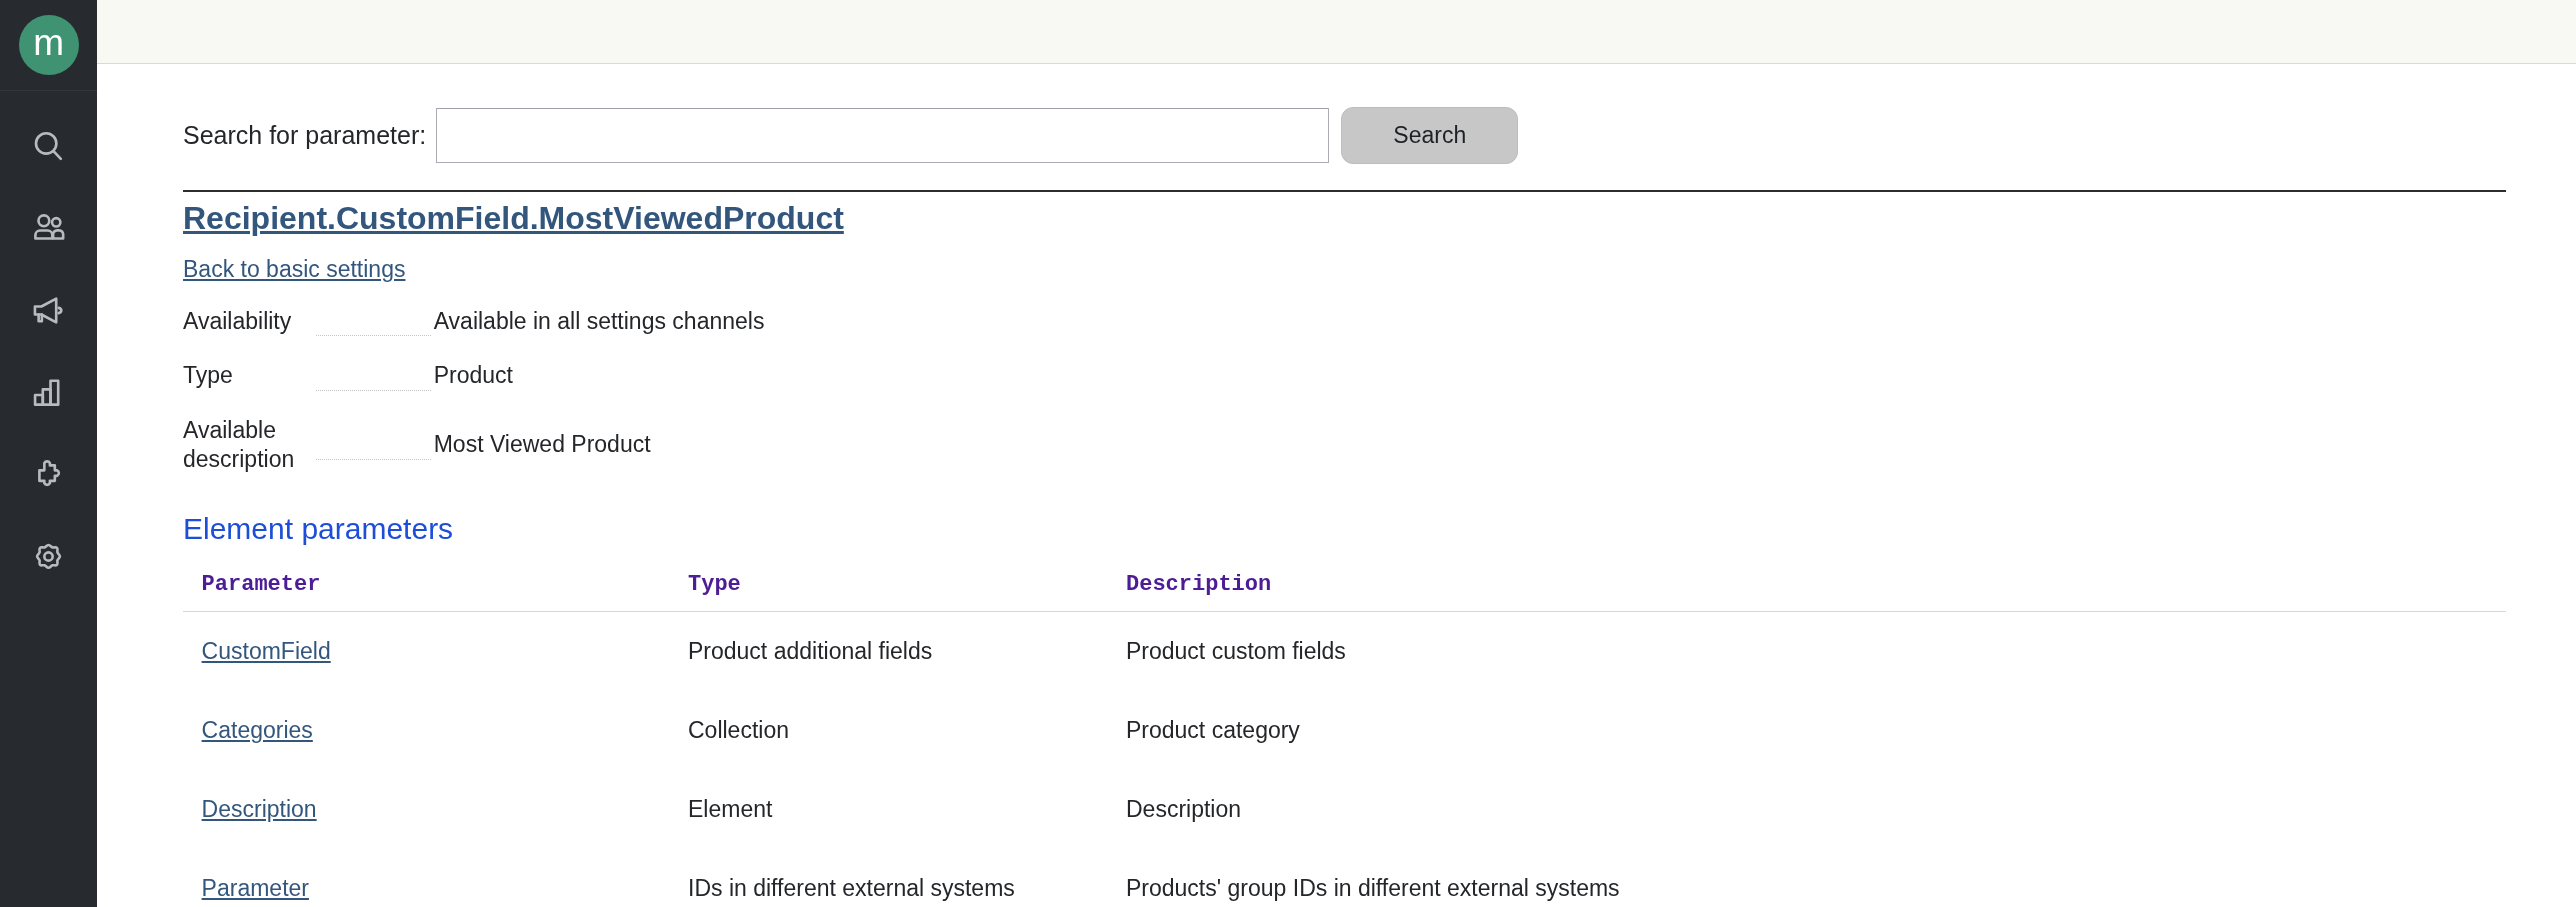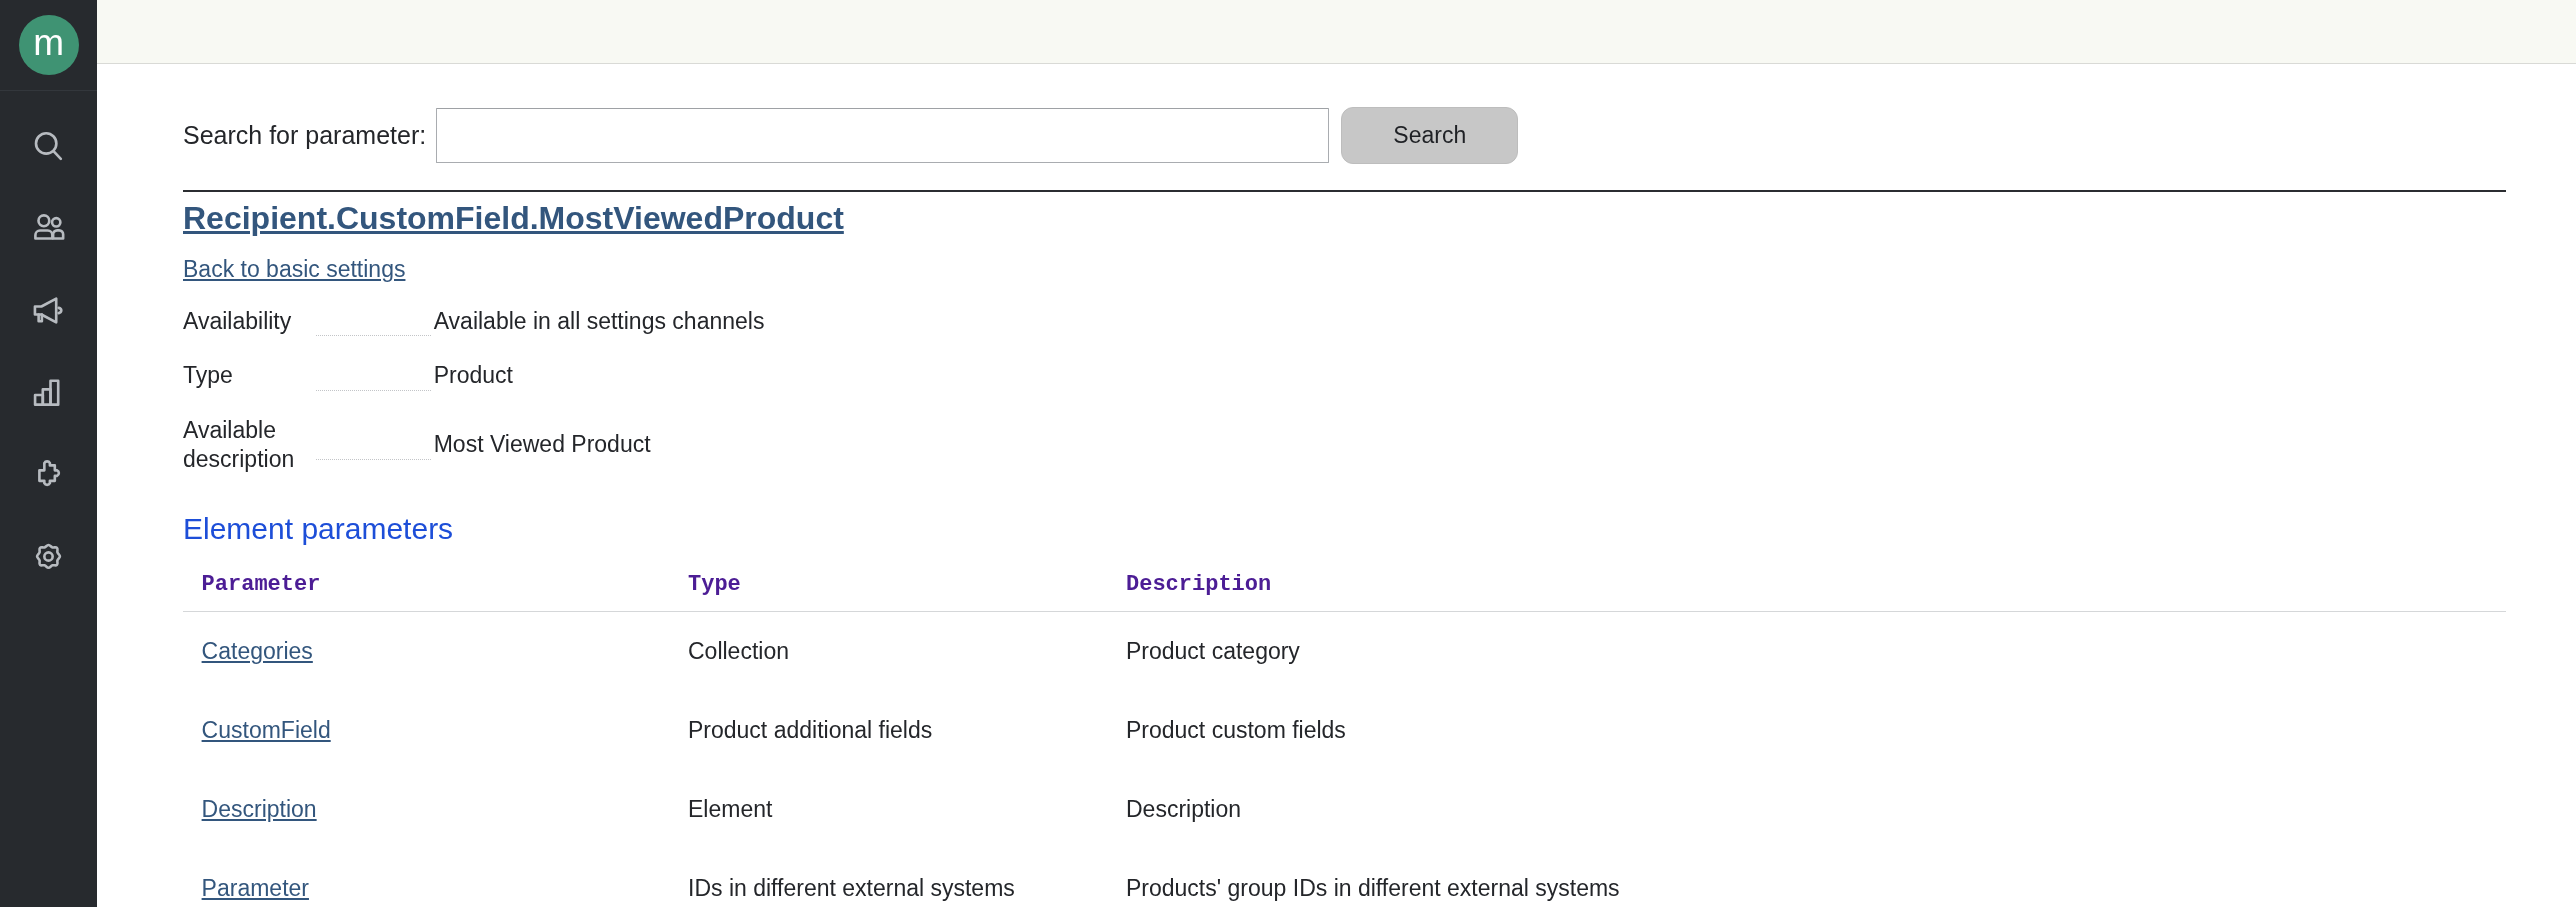--- a/index.html
+++ b/index.html
@@ -361,32 +361,32 @@
           <tr>
             <th class="col-param">Parameter</th>
             <th class="col-type">Type</th>
             <th class="col-desc">Description</th>
           </tr>
         </thead>
         <tbody>
 
           <tr>
             <td class="col-param">
+              <a class="cell-link" href="#">CustomField</a>
+            </td>
+            <td class="col-type">Product additional fields</td>
+            <td class="col-desc">Product custom fields</td>
+          </tr>
+
+          <tr>
+            <td class="col-param">
               <a class="cell-link" href="#">Categories</a>
             </td>
             <td class="col-type">Collection</td>
             <td class="col-desc">Product category</td>
-          </tr>
-
-          <tr>
-            <td class="col-param">
-              <a class="cell-link" href="#">CustomField</a>
-            </td>
-            <td class="col-type">Product additional fields</td>
-            <td class="col-desc">Product custom fields</td>
           </tr>
 
           <tr>
             <td class="col-param">
               <a class="cell-link" href="#">Description</a>
             </td>
             <td class="col-type">Element</td>
             <td class="col-desc">Description</td>
           </tr>
 

